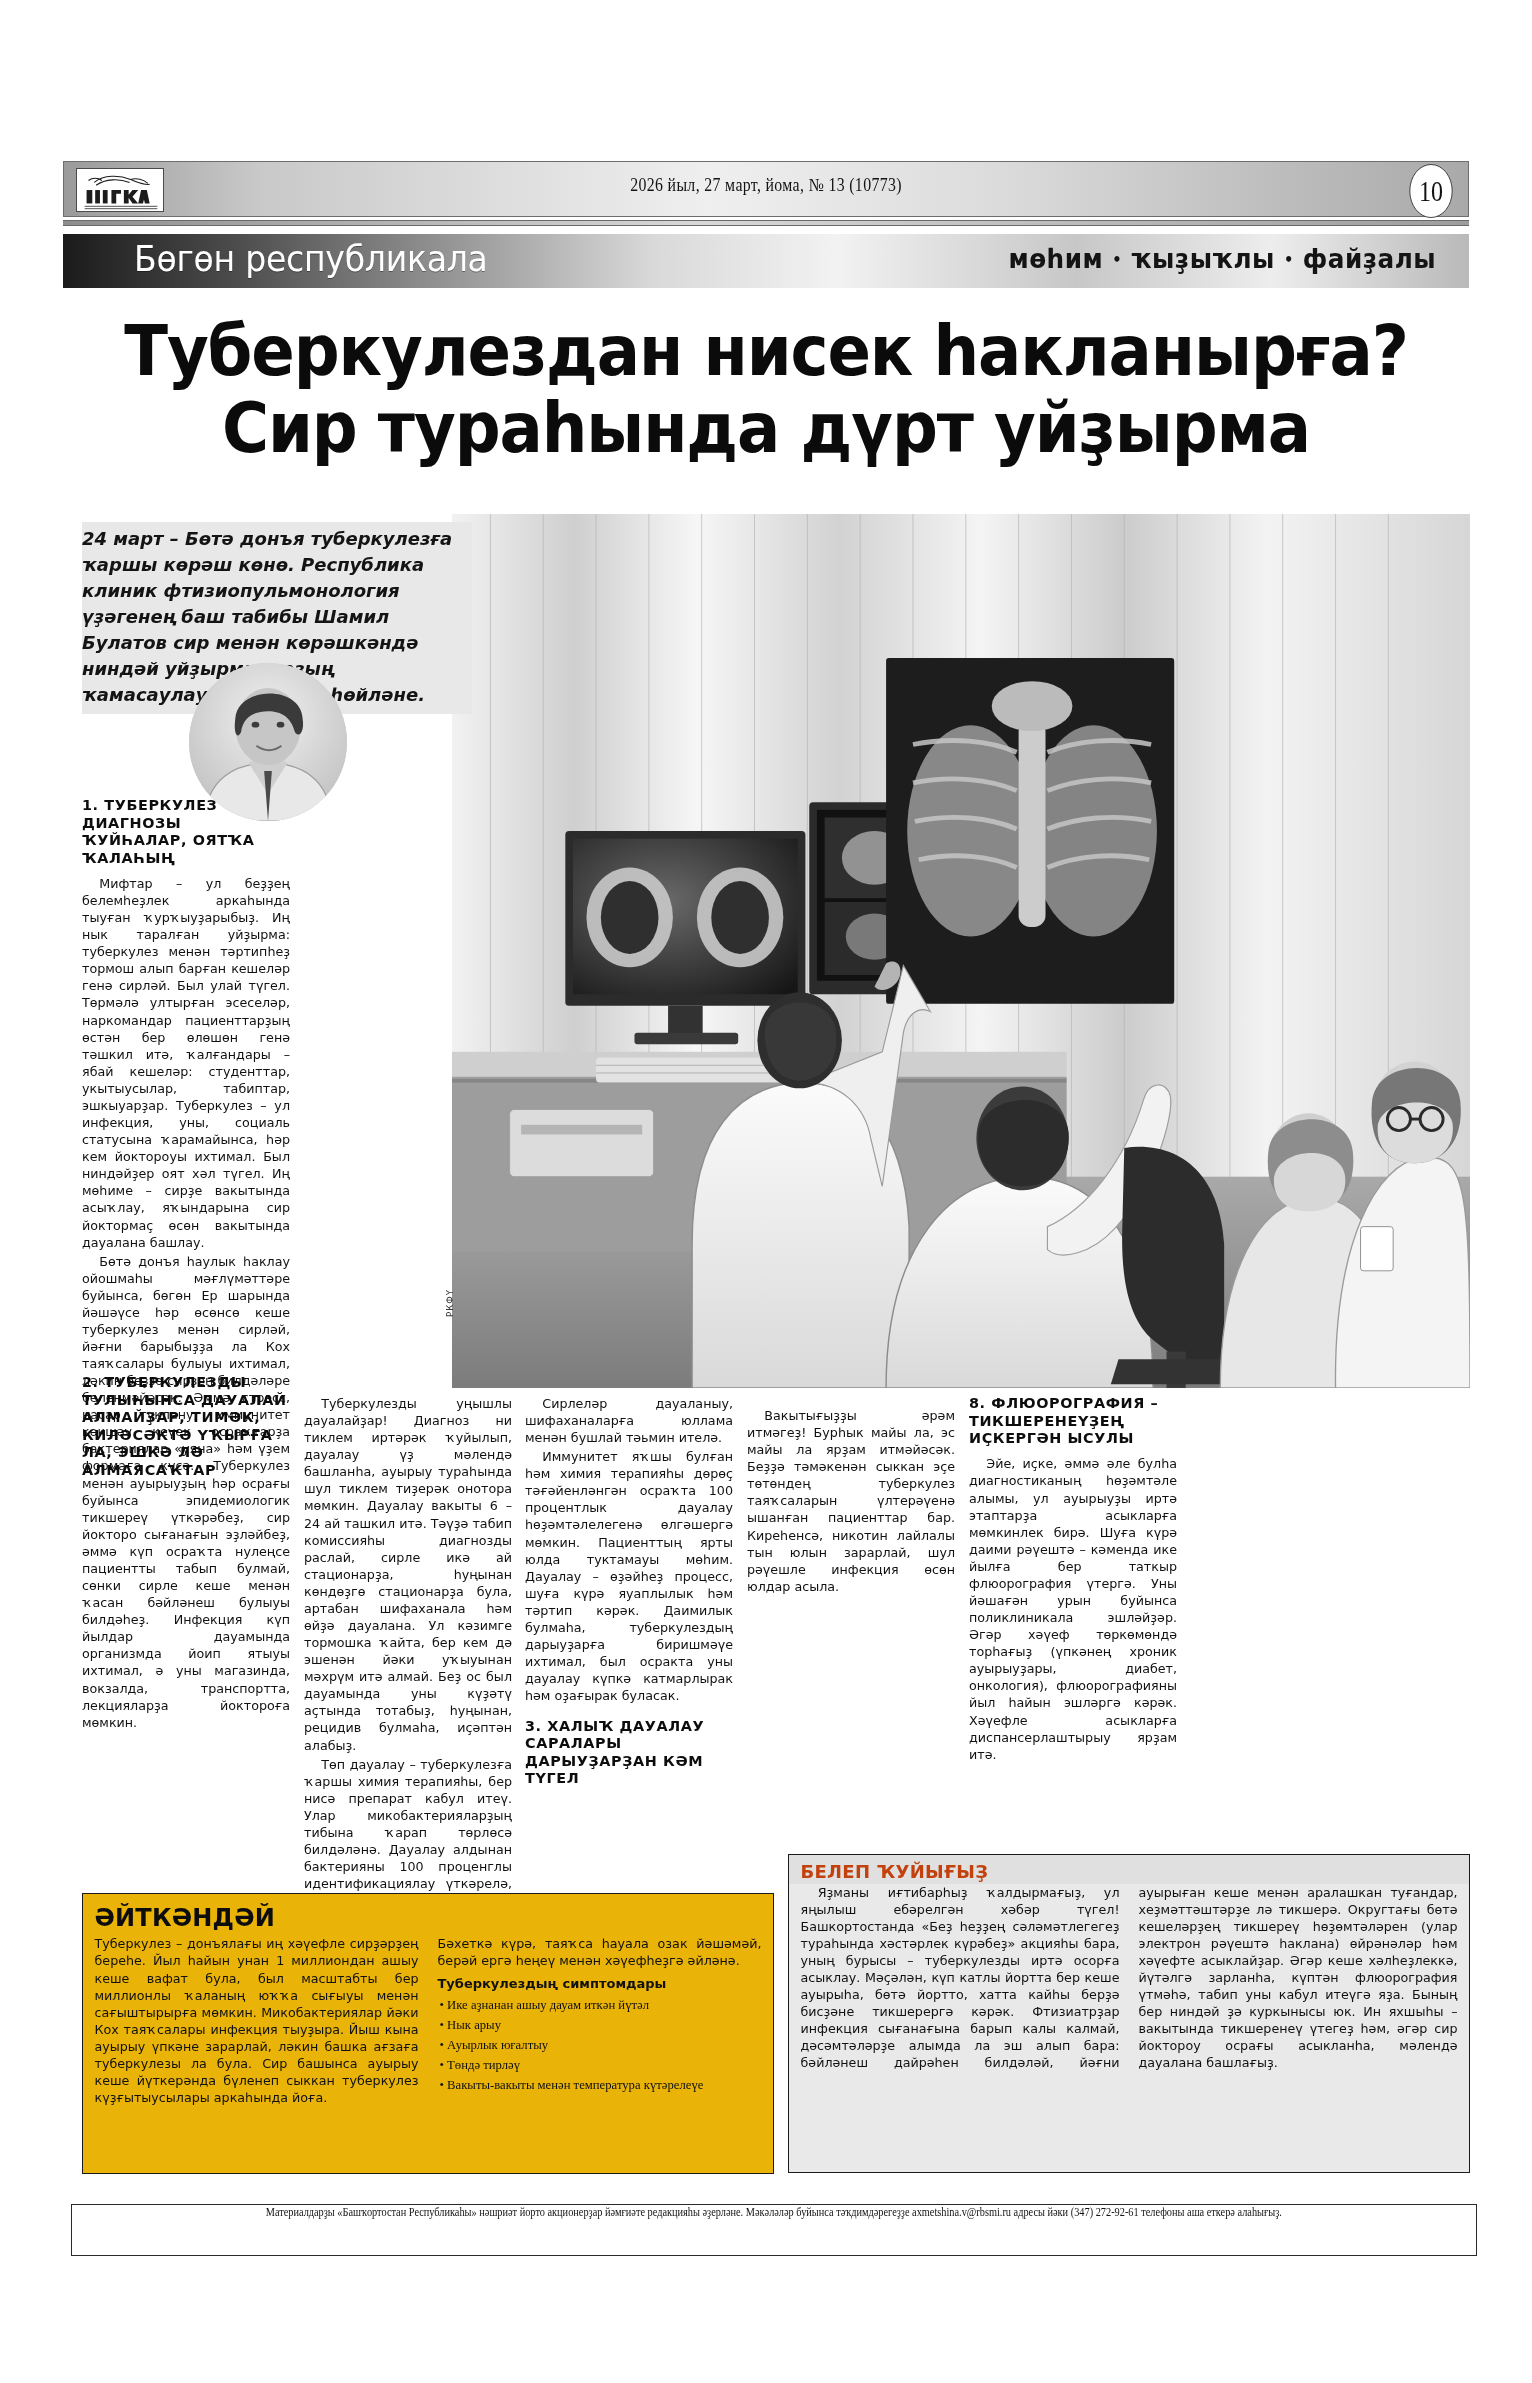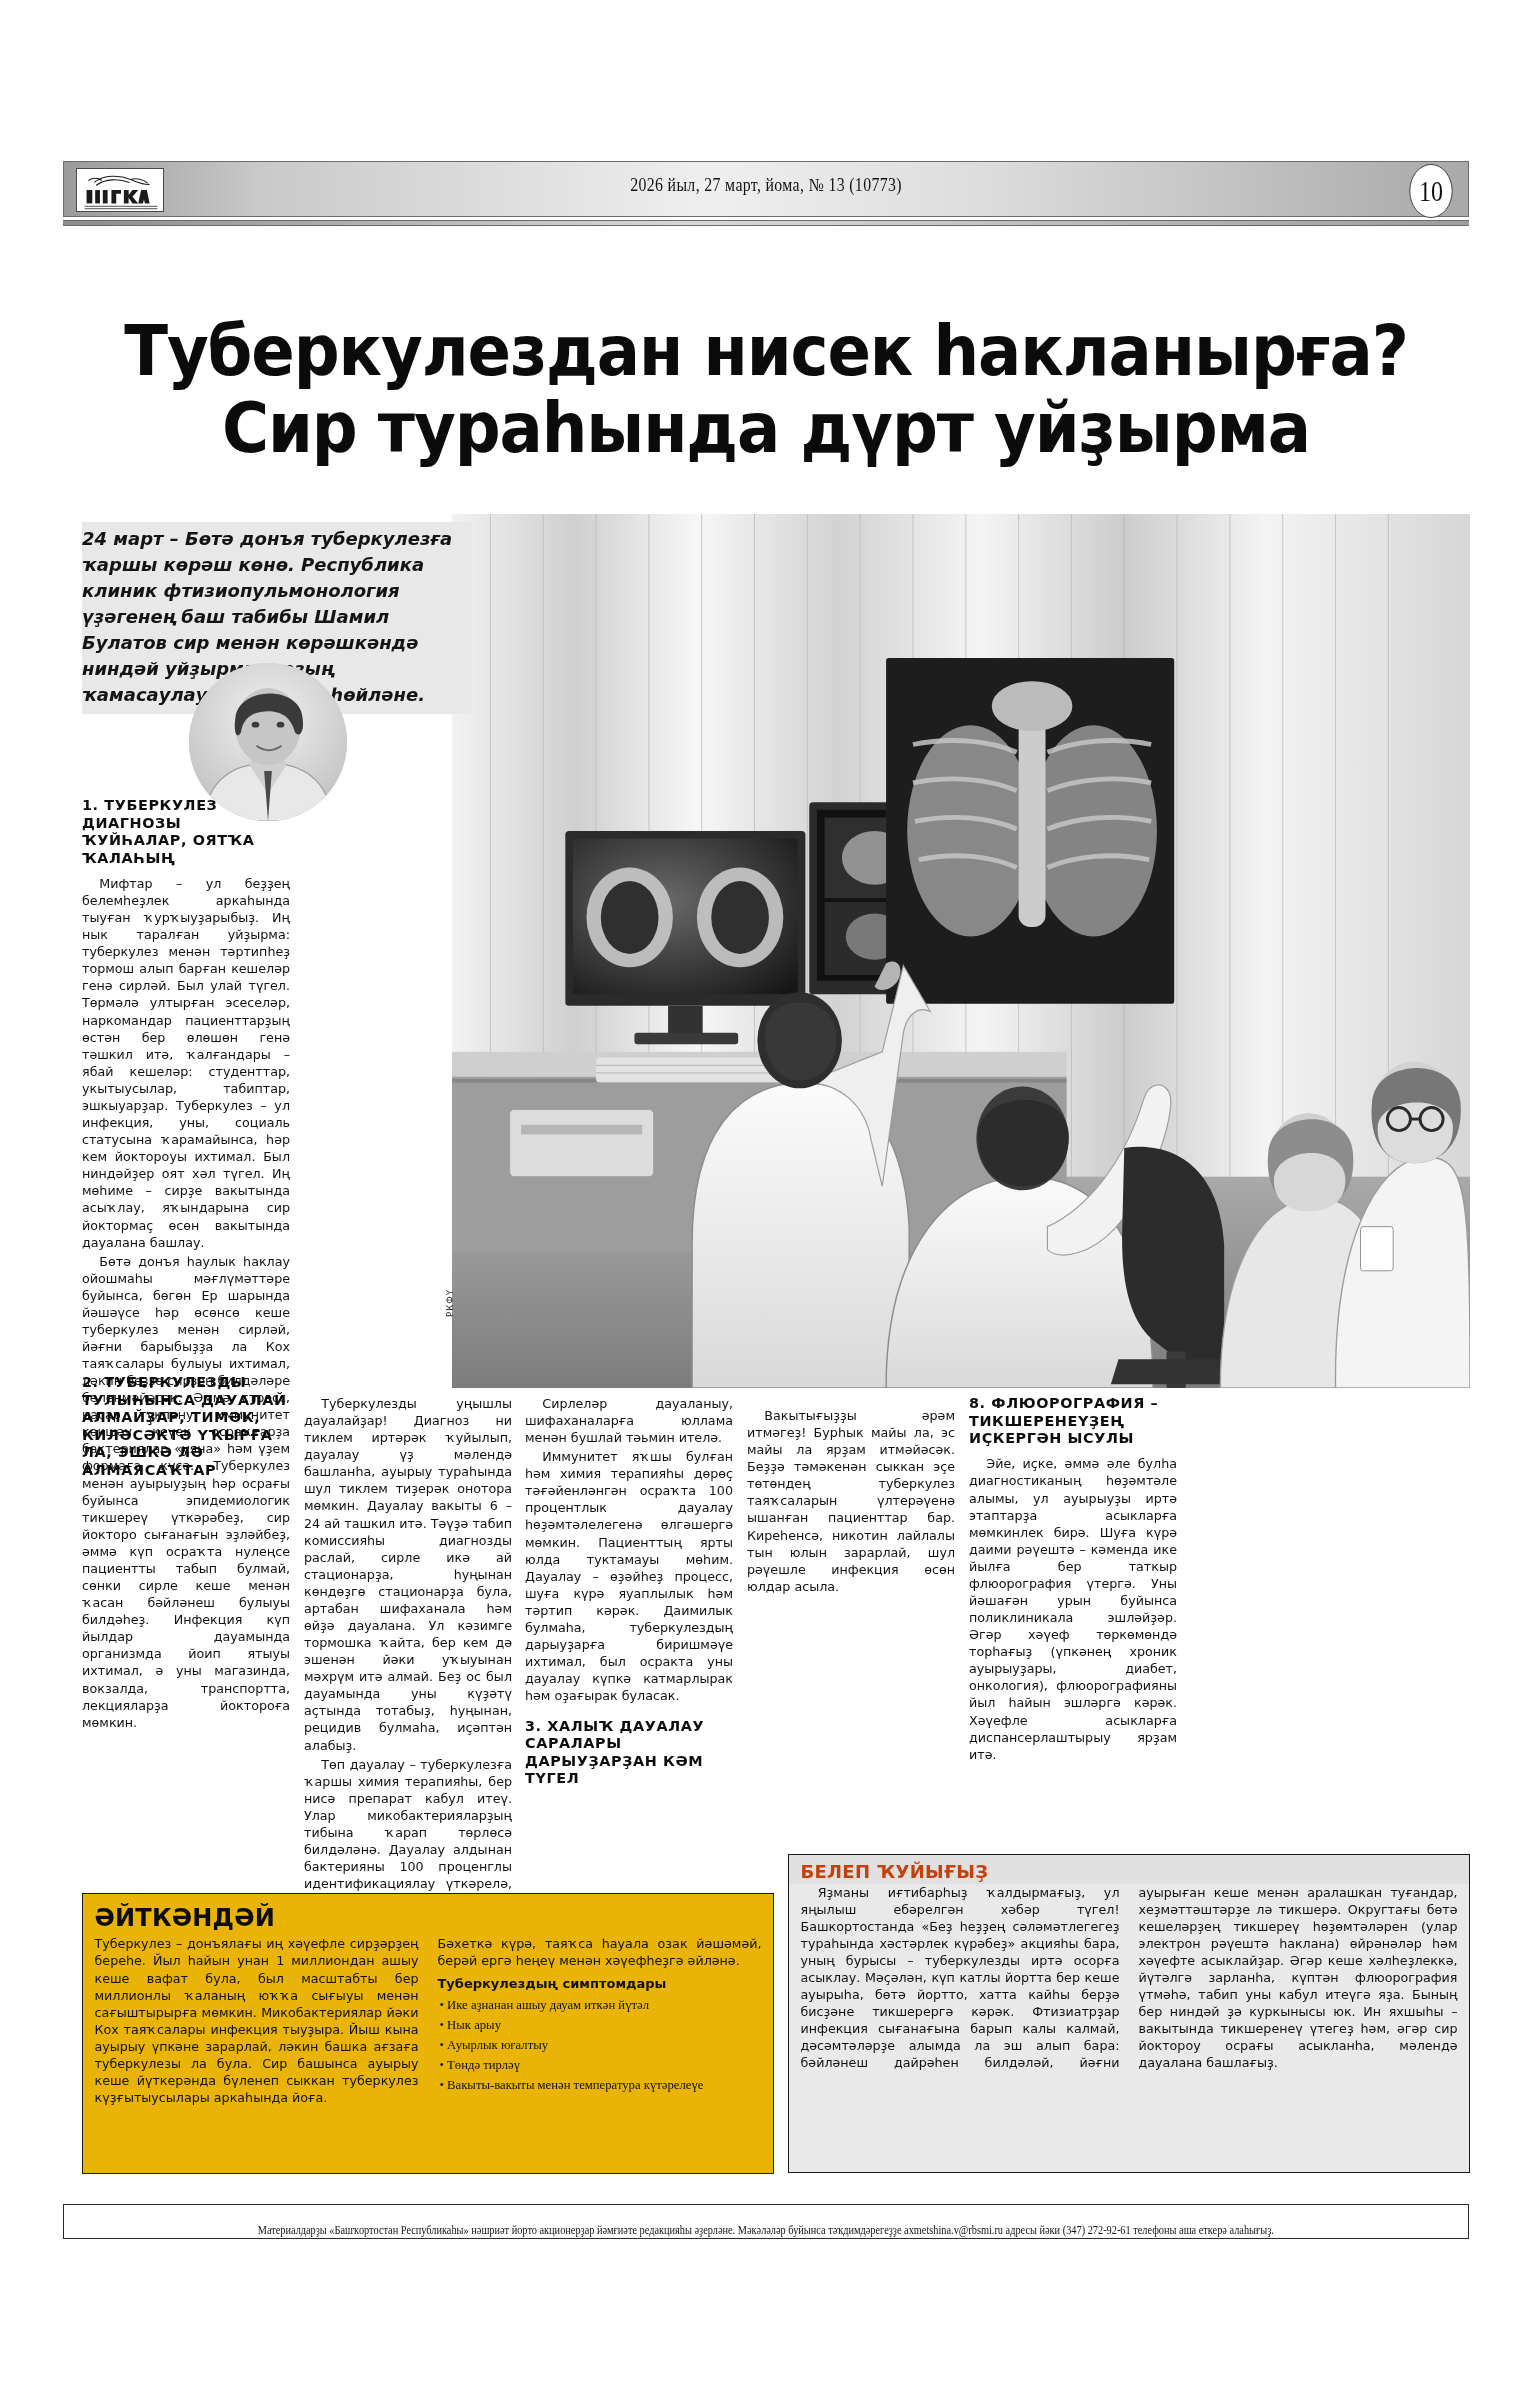--- a/index.html
+++ b/index.html
@@ -304,28 +304,28 @@
     line-height: 1.345;
     text-align: justify;
     padding: 0 11.5px 9.6px 11.5px;
     color: #111111;
   }
   #box-right .rbox-body p { margin: 0; text-indent: 17.3px; }
 
   
   .footer {
     position: absolute;
-    left: 63px;
+    left: 71px;
     top: 2204px;
     width: 1406px;
-    height: 35px;
+    height: 52px;
     border: 1px solid #2a2a2a;
     box-sizing: border-box;
     display: flex;
-    align-items: flex-end;
+    align-items: flex-start;
     justify-content: center;
     background: #ffffff;
   }
   .footer-text {
     font-family: "Liberation Serif", "DejaVu Serif", serif;
     font-size: 12px;
     color: #131313;
     transform: scaleX(0.86);
     white-space: nowrap;
   }
@@ -360,20 +360,26 @@
         </g>
       </svg>
     </div>
 
     <div class="masthead-date">2026 йыл, 27 март,  йома, № 13 (10773)</div>
 
     <div class="page-number">10</div>
   </div>
   <div class="masthead-underline"></div>
 
+  <div class="section-band">
+    <div class="band-title">Бөгөн республикала</div>
+    <div class="band-tags">
+      <span>мөһим</span><span class="dot">•</span><span>ҡыҙыҡлы</span><span class="dot">•</span><span>файҙалы</span>
+    </div>
+  </div>
 
   <div class="headline">
     <span class="l1">Туберкулездан нисек һакланырға?</span>
     <span class="l2">Сир тураһында дүрт уйҙырма</span>
   </div>
 
   <div class="photo-block">
     <svg width="1018" height="874" viewBox="0 0 1060 910" xmlns="http://www.w3.org/2000/svg">
       <defs>
         <linearGradient id="blinds" x1="0" y1="0" x2="1" y2="0">

